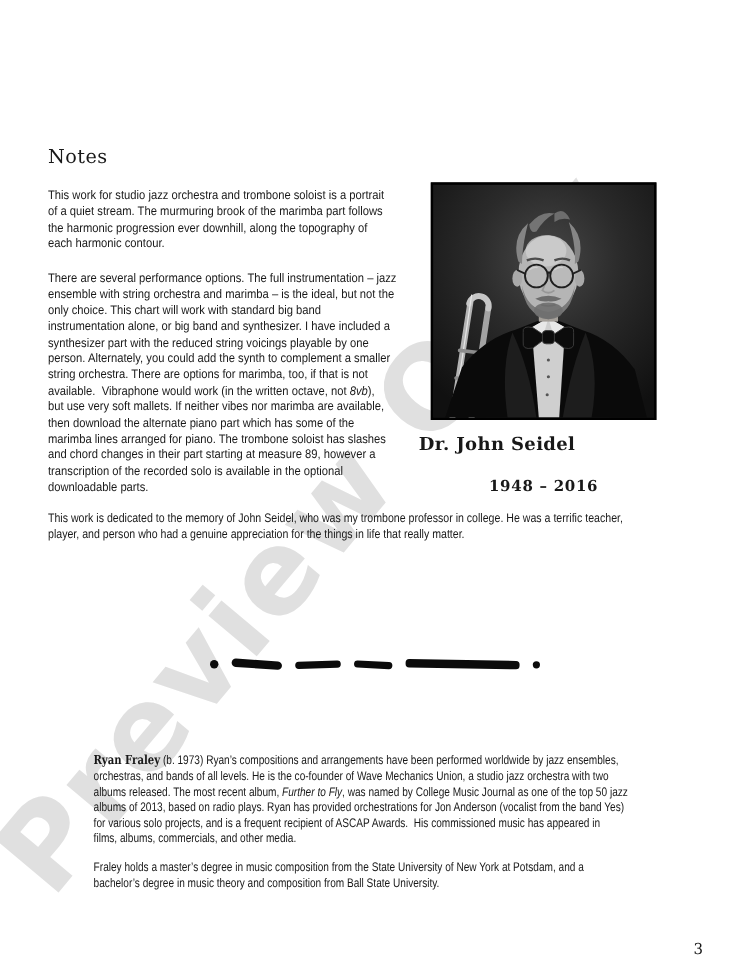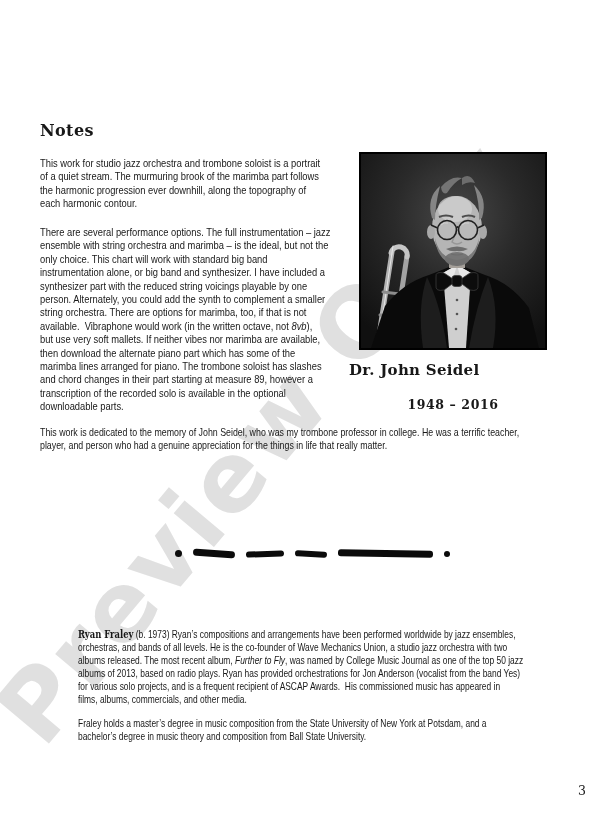--- a/index.html
+++ b/index.html
@@ -10,21 +10,21 @@
   
   .watermark{
     position:absolute;left:-182px;top:378px;width:880px;height:130px;line-height:130px;
     text-align:center;transform:rotate(-50deg);
     font-family:"DejaVu Sans",sans-serif;font-weight:bold;font-size:96px;letter-spacing:3px;
     color:#e0e0e0;white-space:nowrap;z-index:0;user-select:none;
   }
   .layer{position:absolute;inset:0;z-index:1;}
   .heading{
     position:absolute;left:40px;top:121px;margin:0;
-    font-family:"DejaVu Serif",serif;font-weight:bold;font-size:16px;letter-spacing:.4px;
+    font-family:"DejaVu Serif",serif;font-weight:normal;font-size:16px;letter-spacing:.4px;
   }
   .para{position:absolute;font-size:10.4px;line-height:13.4px;transform-origin:0 0;}
   .line{white-space:pre;}
   .s90{transform:scaleX(.90);}
   .s85{transform:scaleX(.85);}
   .s81{transform:scaleX(.81);}
   .seg-b{font-family:"DejaVu Serif",serif;font-weight:bold;}
   .seg-i{font-style:italic;}
   .p1{left:40px;top:157px;}
   .p2{left:40px;top:226px;}

